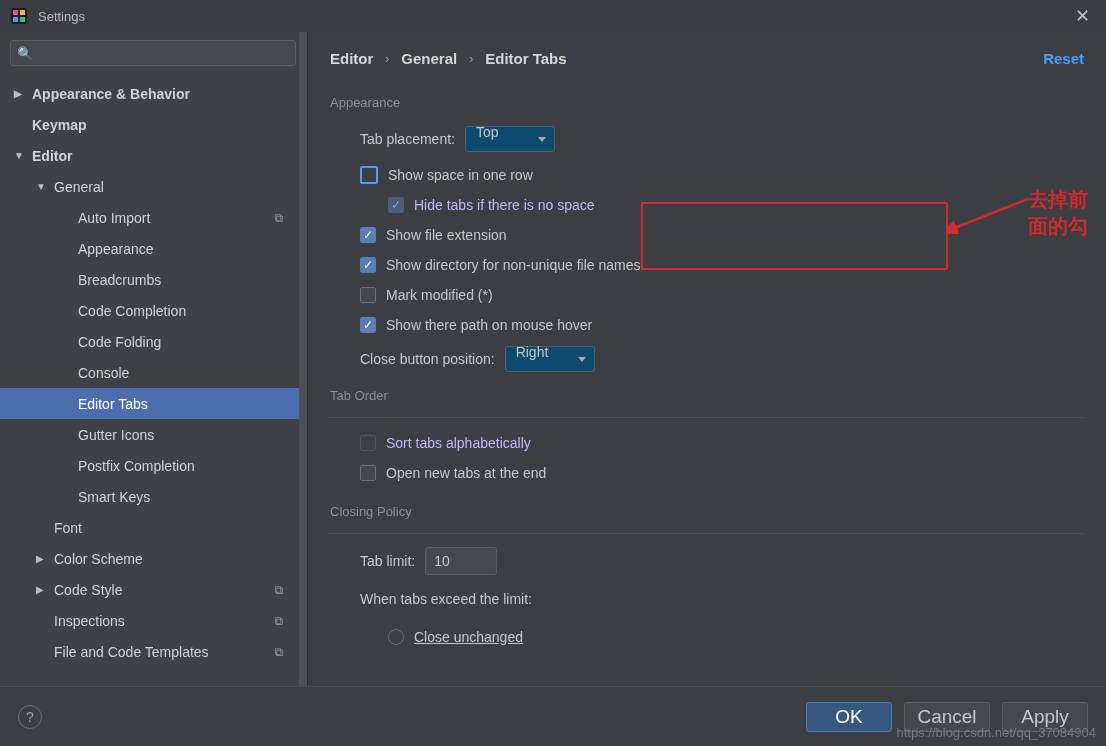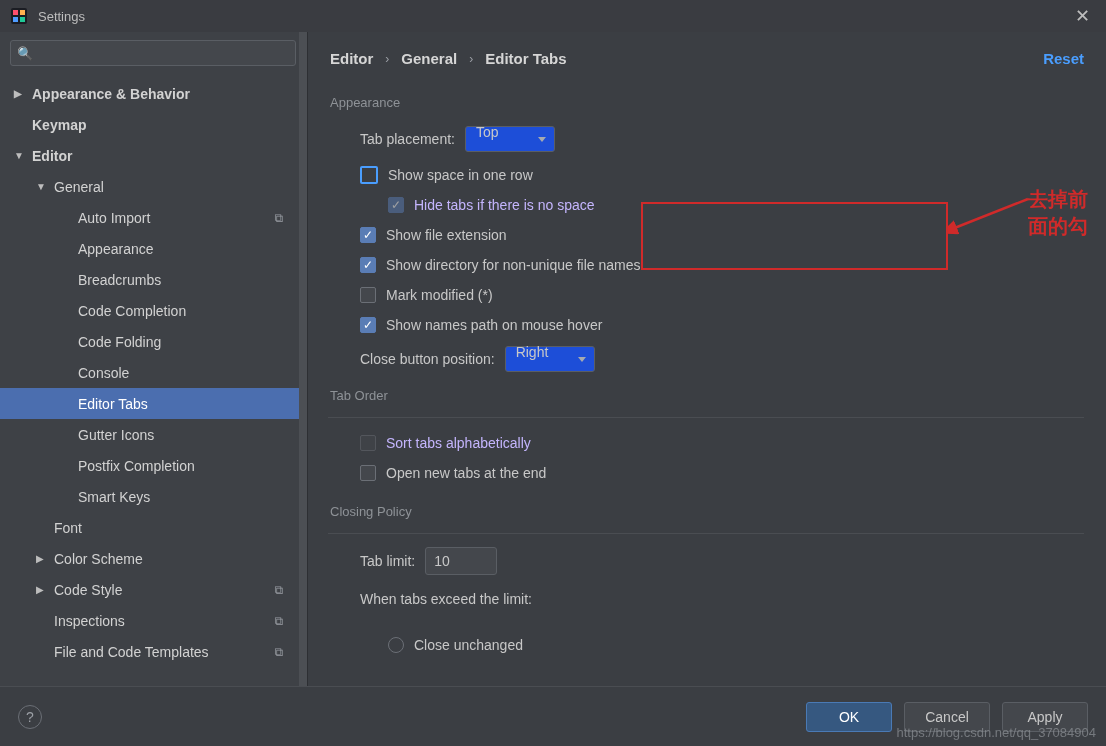--- a/index.html
+++ b/index.html
@@ -24,36 +24,36 @@
   .copy-icon { position: absolute; right: 24px; color: #9b9fa5; font-size: 12px; }
   .content { flex: 1; background: #3b3e43; padding: 18px 22px 0 22px; position: relative; overflow: hidden; }
   .crumbs { display: flex; align-items: center; gap: 12px; font-size: 15px; color: #d6d6d6; font-weight: 600; }
   .crumbs .sep { color: #9b9fa5; font-weight: 400; font-size: 12px; }
   .reset { position: absolute; right: 22px; top: 18px; color: #4a9eff; font-size: 15px; cursor: pointer; font-weight: 600; }
   .sect-title { color: #8e9297; font-size: 13px; margin-top: 28px; margin-bottom: 14px; }
   .sect-divider { border-top: 1px solid #4a4d52; margin-left: -2px; }
   .form-area { padding-left: 30px; font-size: 14px; color: #c8c8c8; }
   .row { display: flex; align-items: center; height: 30px; }
   .row label { margin-right: 10px; }
-  .select { background: #1d4ed8; border: 1px solid #5a5e64; border-radius: 3px; height: 26px; display: inline-flex; align-items: center; padding: 0 24px 15px 10px; position: relative; color: #c8c8c8; min-width: 90px; }
+  .select { background: #0c4a6e; border: 1px solid #5a5e64; border-radius: 3px; height: 26px; display: inline-flex; align-items: center; padding: 0 24px 15px 10px; position: relative; color: #c8c8c8; min-width: 90px; }
   .select::after { content: ""; position: absolute; right: 8px; top: 10px; border-left: 4px solid transparent; border-right: 4px solid transparent; border-top: 5px solid #a6aab0; }
   .chk { width: 16px; height: 16px; border: 1px solid #6b6f76; border-radius: 2px; margin-right: 10px; display: inline-flex; align-items: center; justify-content: center; font-size: 12px; color: #fff; background: #44474c; flex-shrink: 0; }
   .chk.checked { background: #5a7db5; border-color: #5a7db5; }
   .chk.highlight { border: 2px solid #4a9eff; width: 18px; height: 18px; background: transparent; }
   .chk.disabled { opacity: 0.5; }
   .indent { padding-left: 28px; }
   .callout { border: 2px solid #d02a2a; position: absolute; left: 333px; top: 170px; width: 307px; height: 68px; pointer-events: none; }
   .arrow-svg { position: absolute; left: 638px; top: 155px; pointer-events: none; }
   .anno { position: absolute; left: 720px; top: 154px; color: #d02a2a; font-weight: 700; font-size: 20px; }
   .numinput { width: 72px; height: 28px; background: #44474c; border: 1px solid #5a5e64; border-radius: 3px; color: #c8c8c8; padding: 0 8px; font-size: 14px; }
   .radio { width: 16px; height: 16px; border: 1px solid #6b6f76; border-radius: 50%; margin-right: 10px; display: inline-flex; align-items: center; justify-content: center; }
   .footer { height: 60px; border-top: 1px solid #4a4d52; display: flex; align-items: center; padding: 0 18px; background: #3b3e43; }
   .help { width: 24px; height: 24px; border: 1px solid #6b6f76; border-radius: 50%; display: inline-flex; align-items: center; justify-content: center; color: #9b9fa5; font-size: 14px; }
   .btns { margin-left: auto; display: flex; gap: 12px; }
-  .btn { height: 30px; min-width: 86px; border-radius: 3px; border: 1px solid #5a5e64; background: #44474c; color: #c8c8c8; font-size: 14px; display: inline-flex; align-items: center; justify-content: center; cursor: pointer; }
+  .btn { height: 30px; min-width: 86px; border-radius: 3px; border: 1px solid #5a5e64; background: #44474c; color: #c8c8c8; font-size: 19px; display: inline-flex; align-items: center; justify-content: center; cursor: pointer; }
   .btn.primary { background: #365880; border-color: #4a7ab5; color: #fff; }
   .watermark { position: absolute; right: 10px; bottom: 6px; color: #8e9297; font-size: 13px; opacity: 0.7; }
   .disabled-text { color: #c4b5fd; }
 </style>
 </head>
 <body>
 
 <div class="titlebar">
   <span class="app-icon">
     <svg viewBox="0 0 18 18">
@@ -183,21 +183,21 @@
       <div class="row">
         <span class="chk checked">✓</span>
         <span>Show directory for non-unique file names</span>
       </div>
       <div class="row">
         <span class="chk"></span>
         <span>Mark modified (*)</span>
       </div>
       <div class="row">
         <span class="chk checked">✓</span>
-        <span>Show names path on mouse hover</span>
+        <span>Show there path on mouse hover</span>
       </div>
       <div class="row" style="margin-top:4px;">
         <label>Close button position:</label>
         <div class="select">
             <span>Right</span>
           </div>
       </div>
     </div>
 
     <div class="sect-title" style="margin-top:14px;">Tab Order</div>
@@ -216,21 +216,21 @@
     <div class="sect-title" style="margin-top:16px;">Closing Policy</div>
     <div class="sect-divider"></div>
     <div class="form-area" style="padding-top:12px;">
       <div class="row">
         <label>Tab limit:</label>
         <input class="numinput" value="10" style="">
       </div>
       <div class="row" style="margin-top:8px;">
         <span>When tabs exceed the limit:</span>
       </div>
-      <div class="row indent" style="margin-top:16px;">
+      <div class="row indent" style="margin-top:8px;text-decoration:underline;">
         <span class="radio"></span>
         <span>Close unchanged</span>
       </div>
     </div>
 
     <div class="callout"></div>
     <svg class="arrow-svg" width="90" height="60">
       <defs>
           <marker id="ah" markerWidth="8" markerHeight="8" refX="2" refY="3" orient="auto">
             <path d="M0,0 L0,6 L7,3 z" fill="#d02a2a"></path>

